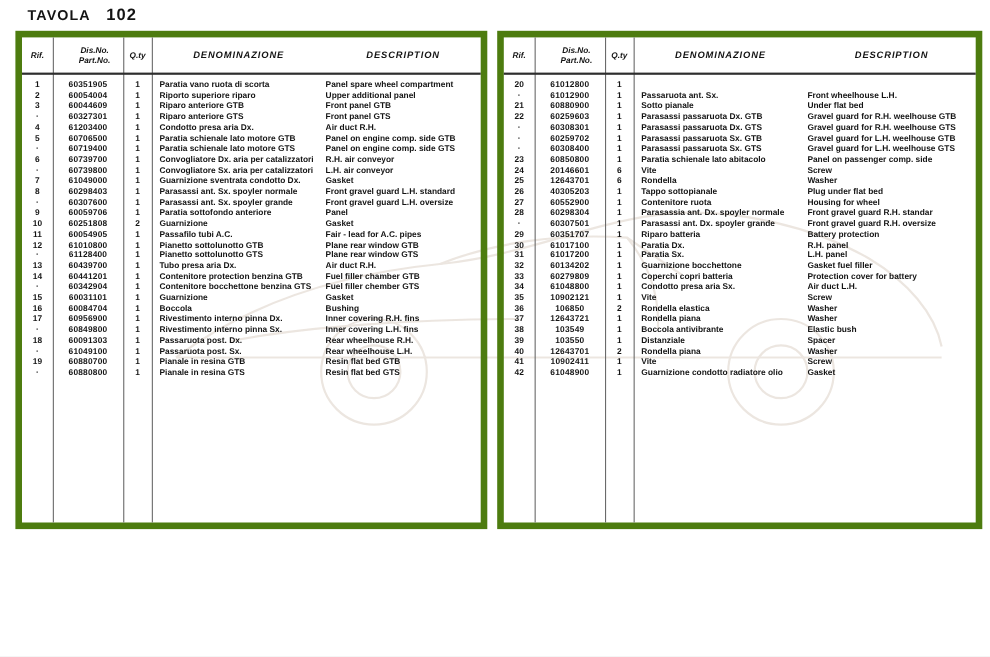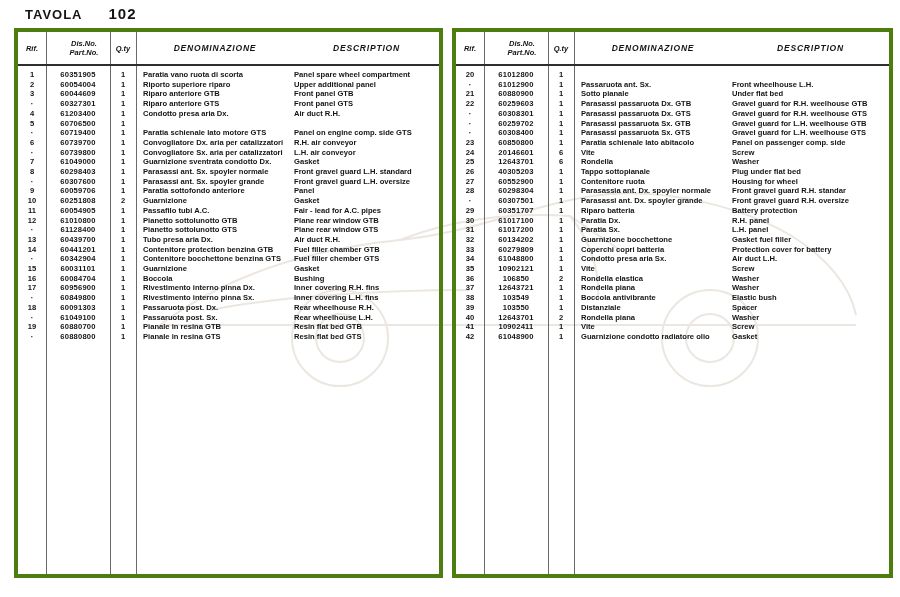--- a/index.html
+++ b/index.html
@@ -6,32 +6,32 @@
   .page{
     position:relative;
     width:900px;height:597px;
     background:#ffffff;
     font-family:"Liberation Sans","DejaVu Sans",sans-serif;
     color:#141414;
     overflow:hidden;
   }
   .title{
     position:absolute;left:25px;top:5px;
-    display:flex;align-items:baseline;gap:26px;
+    display:flex;align-items:baseline;gap:14px;
     font-weight:bold;letter-spacing:1px;
   }
   .title .t-label{font-size:13px;}
   .title .t-num{font-size:15px;}
   .wm{
     position:absolute;left:150px;top:120px;width:720px;height:320px;
     opacity:.55;pointer-events:none;
   }
   .ptable{
-    position:absolute;top:28px;height:550px;
-    border:4px solid #4d7c0f;
+    position:absolute;top:28px;height:453px;
+    border:6px solid #4d7c0f;
     box-sizing:border-box;
     background:transparent;
   }
   .ptable.left{left:14px;width:429px;}
   .ptable.right{left:452px;width:441px;}
   .thead{
     position:relative;
     display:flex;height:34px;
     border-bottom:2px solid #2e2e2e;
     box-sizing:border-box;
@@ -139,20 +139,24 @@
           <div class="c-qty">1</div>
           <div class="c-wide">
             <div class="c-denom">Condotto presa aria Dx.</div>
             <div class="c-desc">Air duct R.H.</div>
           </div>
         </div>
         <div class="trow">
           <div class="c-rif">5</div>
           <div class="c-part">60706500</div>
           <div class="c-qty">1</div>
+          <div class="c-wide">
+            <div class="c-denom">Paratia schienale lato motore GTB</div>
+            <div class="c-desc">Panel on engine comp. side GTB</div>
+          </div>
         </div>
         <div class="trow">
           <div class="c-rif">·</div>
           <div class="c-part">60719400</div>
           <div class="c-qty">1</div>
           <div class="c-wide">
             <div class="c-denom">Paratia schienale lato motore GTS</div>
             <div class="c-desc">Panel on engine comp. side GTS</div>
           </div>
         </div>

